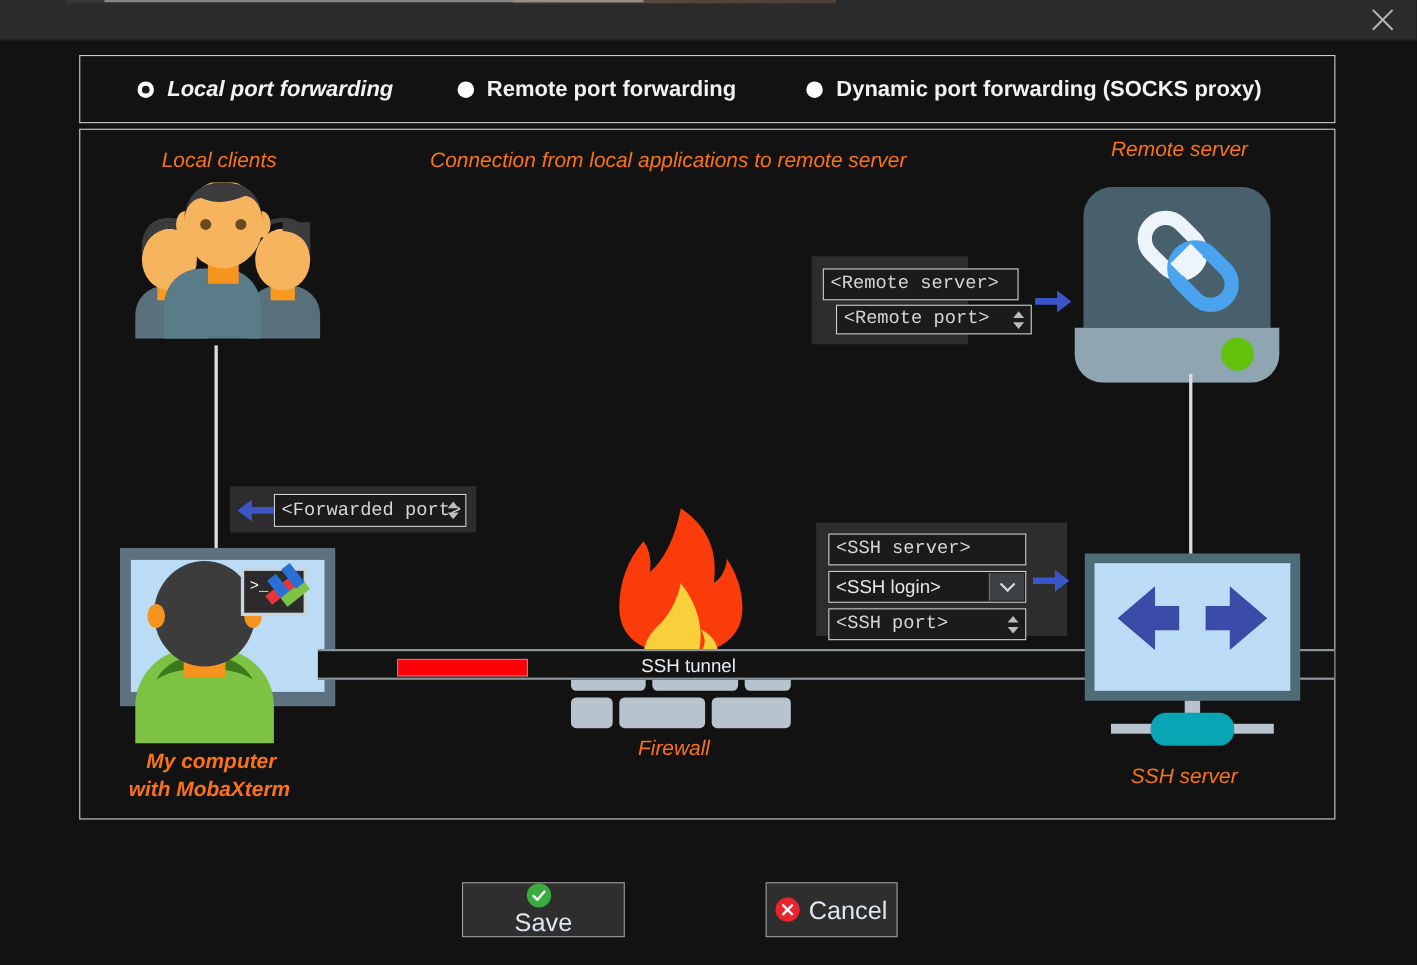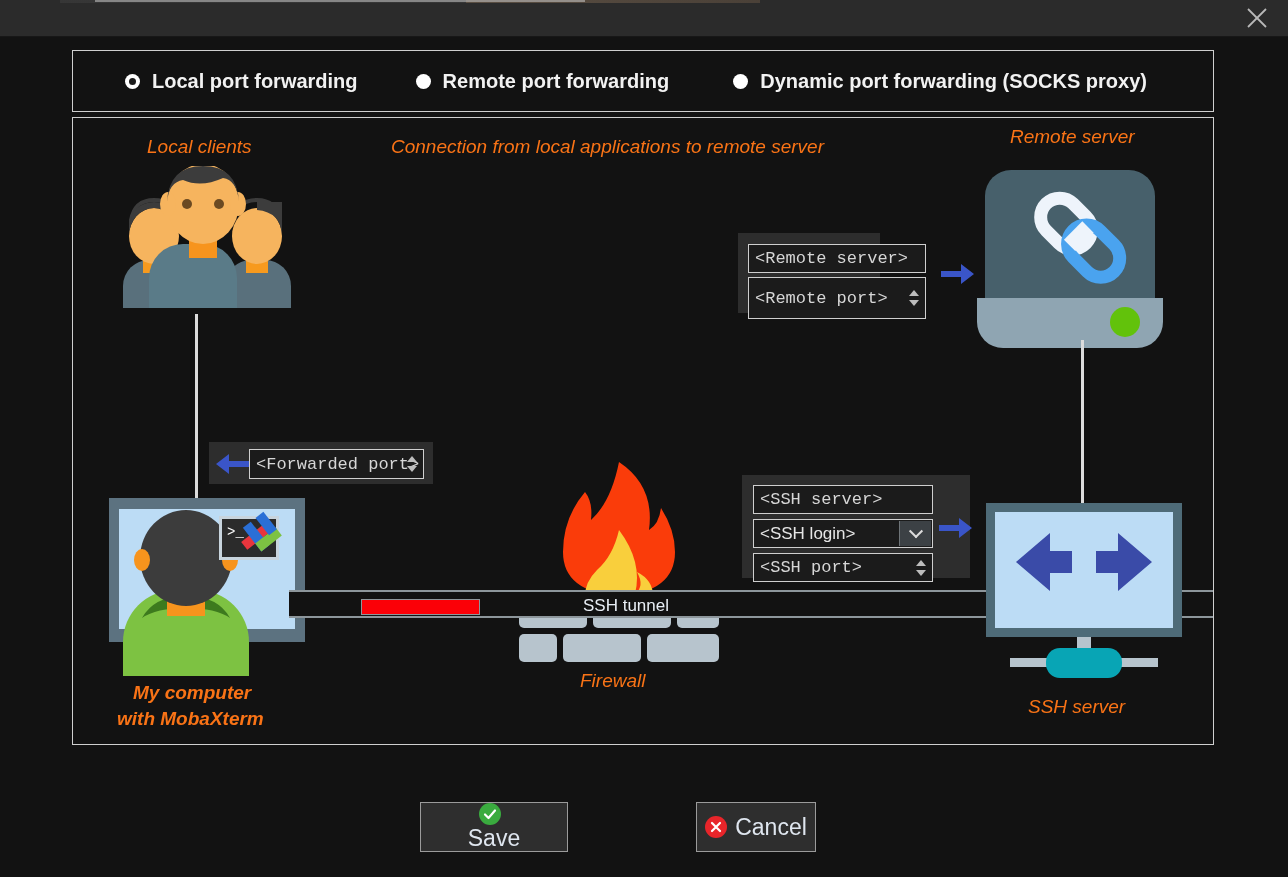--- a/index.html
+++ b/index.html
@@ -37,21 +37,21 @@
   .radio-panel {
     position: absolute; left: 72px; top: 50px; width: 1142px; height: 62px;
     border: 1px solid #cfcfcf; background: #121212;
     display: flex; align-items: center;
   }
   .radio-item {
     display: flex; align-items: center; cursor: pointer;
     color: #f2f2f2; font-size: 20px; font-weight: bold;
     white-space: nowrap;
   }
-  .radio-item.r1 { margin-left: 52px; }
+  .radio-item.r1 { margin-left: 52px; font-style: italic; }
   .radio-item.r2 { margin-left: 58px; }
   .radio-item.r3 { margin-left: 64px; }
   .radio-dot {
     width: 15px; height: 15px; border-radius: 50%;
     background: #ffffff; margin-right: 12px; flex: none;
     position: relative;
   }
   .radio-dot.selected::after {
     content: ""; position: absolute; left: 4px; top: 4px;
     width: 7px; height: 7px; border-radius: 50%; background: #1b1b1b;
@@ -201,21 +201,21 @@
         <rect x="44" y="6" width="38" height="56" rx="19" fill="none" stroke="#eef4fb" stroke-width="13"></rect>
         <rect x="44" y="44" width="38" height="58" rx="19" fill="none" stroke="#4aa3ef" stroke-width="13"></rect>
         <rect x="50" y="44" width="26" height="16" fill="#eef4fb"></rect>
       </g>
     </svg>
 
     <div class="vline" style="left:1008px; top:222px; height:272px;"></div>
 
     <div class="fieldgroup" style="left:665px; top:115px; width:142px; height:80px;">
       <div class="field light" style="left:10px; top:11px; width:178px; height:29px;">&lt;Remote server&gt;</div>
-      <div class="field light" style="left:10px; top:44px; width:178px; height:42px;">
+      <div class="field light" style="left:22px; top:44px; width:178px; height:27px;">
         <span>&lt;Remote port&gt;</span>
         <span class="spinner">
           <span class="up"></span>
           <span class="dn"></span>
         </span>
       </div>
     </div>
     <svg class="arrow-right" style="left:868px; top:145px;" width="34" height="22" viewBox="0 0 34 22">
       <path d="M0 8 h20 v-7 l13 10 l-13 10 v-7 h-20 z" fill="#3a55c8"></path>
     </svg>

